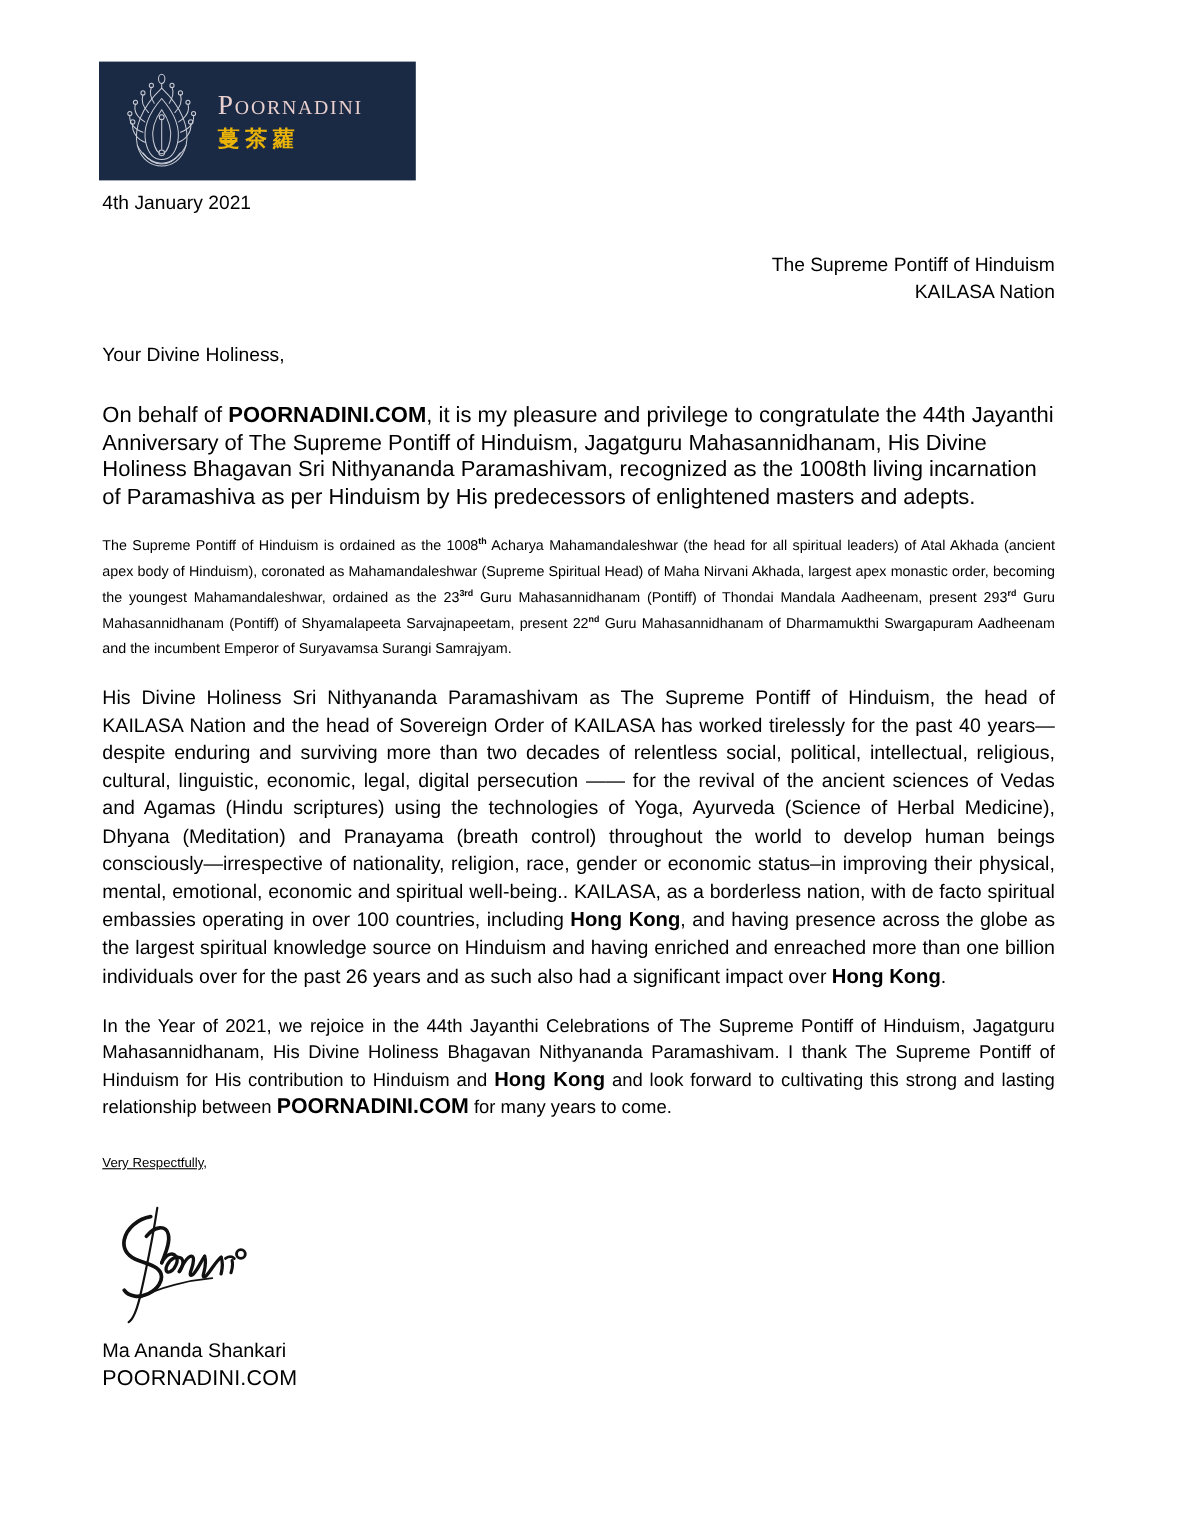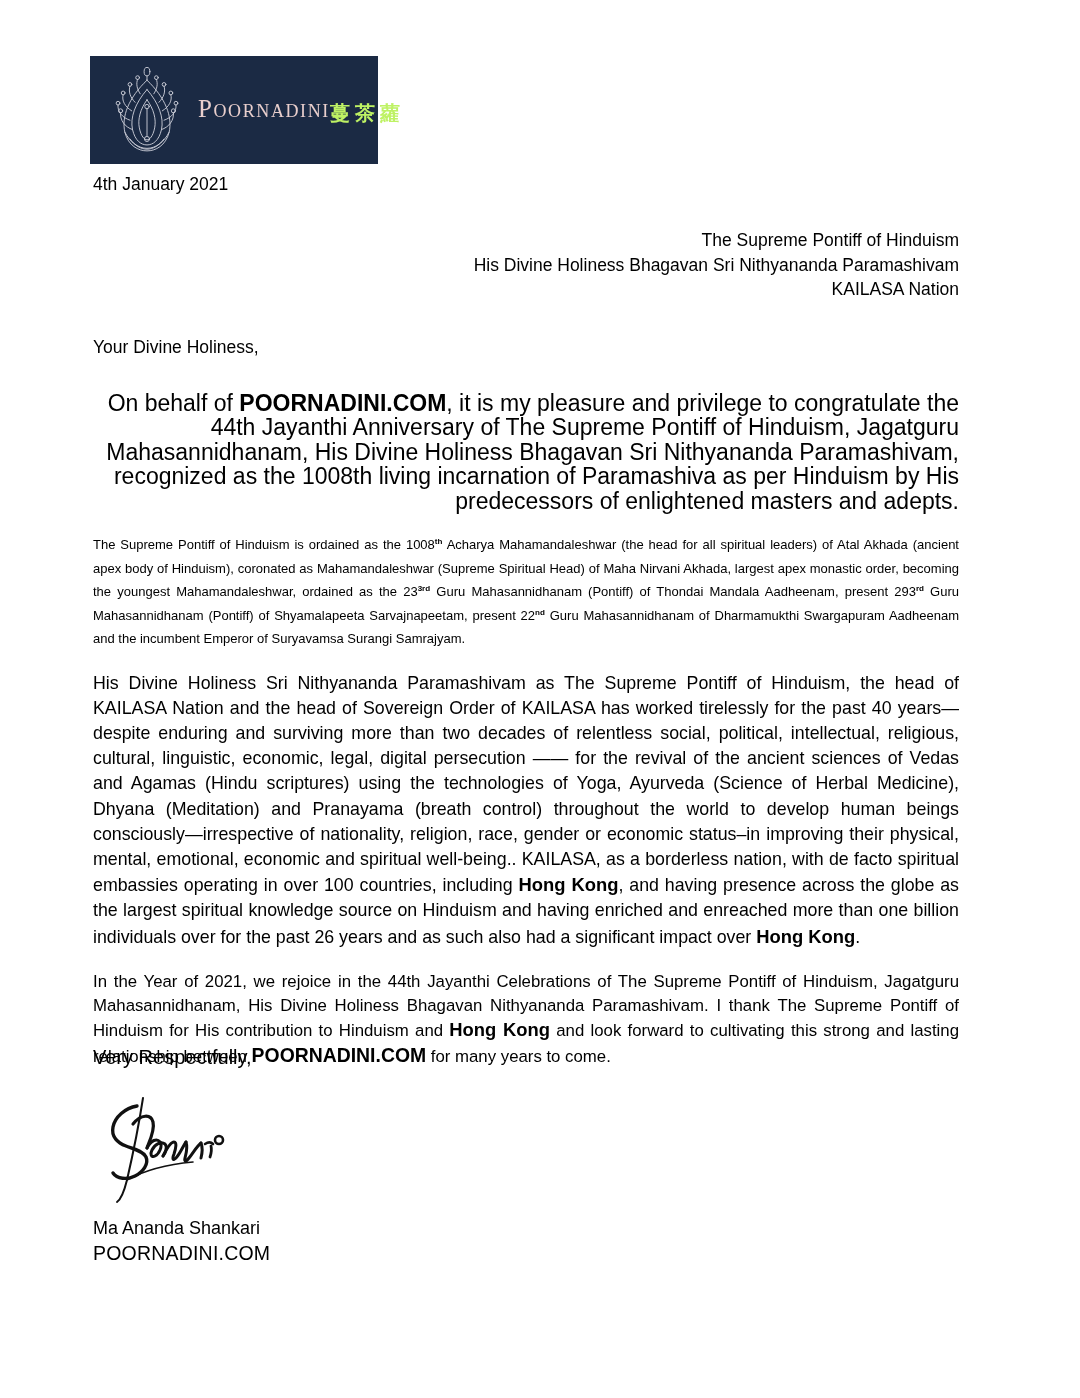--- a/index.html
+++ b/index.html
@@ -41,39 +41,39 @@
     width: 86px;
     height: 92px;
     flex: 0 0 86px;
     display: flex;
     align-items: center;
     justify-content: center;
   }
   .logo-words {
     margin-left: 8px;
     display: flex;
-    flex-direction: row;
+    flex-direction: column;
     justify-content: center;
     padding-top: 2px;
   }
   .logo-name {
     font-family: "Liberation Serif", "DejaVu Serif", serif;
     font-size: 25px;
     letter-spacing: 1.6px;
     color: #e9cfcd;
     line-height: 1;
     font-variant: small-caps;
     text-transform: capitalize;
     white-space: nowrap;
   }
   .logo-cjk {
     font-family: "DejaVu Sans", sans-serif;
     font-size: 20px;
     font-weight: bold;
-    color: #bef264;
+    color: #eab308;
     letter-spacing: 5px;
     line-height: 1.25;
     margin-top: 5px;
     white-space: nowrap;
   }
 
   
   .content {
     position: absolute;
     left: 93px;
@@ -96,23 +96,23 @@
   .addr-block div { white-space: nowrap; }
 
   .salutation {
     font-size: 17.5px;
     line-height: 24px;
     margin: 0 0 32px 0;
   }
 
   p.body-para {
     margin: 0 0 20px 0;
-    font-size: 23px;
+    font-size: 20px;
     line-height: 24.5px;
-    text-align: right;
+    text-align: left;
   }
   p.para-justify {
     margin: 16px 0 20px 0;
     font-size: 13px;
     line-height: 23.5px;
     text-align: justify;
     text-justify: inter-word;
   }
   p.para-justify-lg {
     margin: 0 0 20px 0;
@@ -140,23 +140,24 @@
   }
 
   
   .closing {
     position: absolute;
     left: 93px;
     top: 1046px;
     width: 500px;
   }
   .closing-line {
-    font-size: 20px;
+    font-size: 12px;
     line-height: 22px;
     margin: 0;
+    text-decoration: underline;
   }
   .signature {
     margin-top: 16px;
     width: 180px;
     height: 120px;
   }
   .signer {
     margin-top: 12px;
     font-size: 18px;
     line-height: 24px;
@@ -223,21 +224,20 @@
       <div class="logo-cjk">蔓茶蘿</div>
     </div>
   </div>
 
   <div class="content">
 
     <div class="date-line">4th January 2021</div>
 
     <div class="addr-block">
       <div>The Supreme Pontiff of Hinduism</div>
-      <div>His Divine Holiness Bhagavan Sri Nithyananda Paramashivam</div>
       <div>KAILASA Nation</div>
     </div>
 
     <div class="salutation">Your Divine Holiness,</div>
 
     <p class="body-para"><span>On behalf of </span><b>POORNADINI.COM</b><span>, it is my pleasure  and privilege to congratulate the 44th Jayanthi Anniversary of The Supreme Pontiff of Hinduism, Jagatguru Mahasannidhanam, His Divine Holiness Bhagavan Sri Nithyananda Paramashivam, recognized as the 1008th living incarnation of Paramashiva as per Hinduism by His predecessors of enlightened masters and adepts.</span></p>
 
     <p class="para-justify"><span>The Supreme Pontiff of Hinduism is ordained as the 1008</span><sup>th</sup><span> Acharya Mahamandaleshwar (the head for all spiritual leaders) of Atal Akhada (ancient apex body of Hinduism), coronated as Mahamandaleshwar (Supreme Spiritual Head) of Maha Nirvani Akhada, largest apex monastic order, becoming the youngest Mahamandaleshwar, ordained as the 23</span><sup>3rd</sup><span> Guru Mahasannidhanam (Pontiff) of Thondai Mandala Aadheenam, present 293</span><sup>rd</sup><span> Guru Mahasannidhanam (Pontiff) of Shyamalapeeta Sarvajnapeetam,  present 22</span><sup>nd</sup><span> Guru Mahasannidhanam of Dharmamukthi Swargapuram Aadheenam and the incumbent Emperor of Suryavamsa Surangi Samrajyam.</span></p>
 
     <p class="para-justify-lg"><span>His Divine Holiness Sri Nithyananda Paramashivam as The Supreme Pontiff of Hinduism, the head of KAILASA Nation and the head of Sovereign Order of KAILASA has worked tirelessly for the past 40 years—despite enduring and surviving more than two decades of relentless social, political, intellectual, religious, cultural, linguistic, economic, legal, digital persecution —— for the  revival of the ancient sciences of Vedas and Agamas (Hindu scriptures) using the technologies of Yoga, Ayurveda (Science of Herbal Medicine), Dhyana (Meditation) and Pranayama (breath control) throughout the world to develop human beings consciously—irrespective of nationality, religion, race, gender or economic status–in improving their physical, mental, emotional, economic and spiritual well-being.. KAILASA, as a borderless nation, with de facto spiritual embassies operating in over 100 countries, including </span><b class="bhk">Hong Kong</b><span>, and having presence across the globe as the largest spiritual knowledge source on Hinduism and having enriched and enreached more than one billion individuals over for the past 26 years and as such also had a significant impact over </span><b class="bhk">Hong Kong</b><span>.</span></p>

